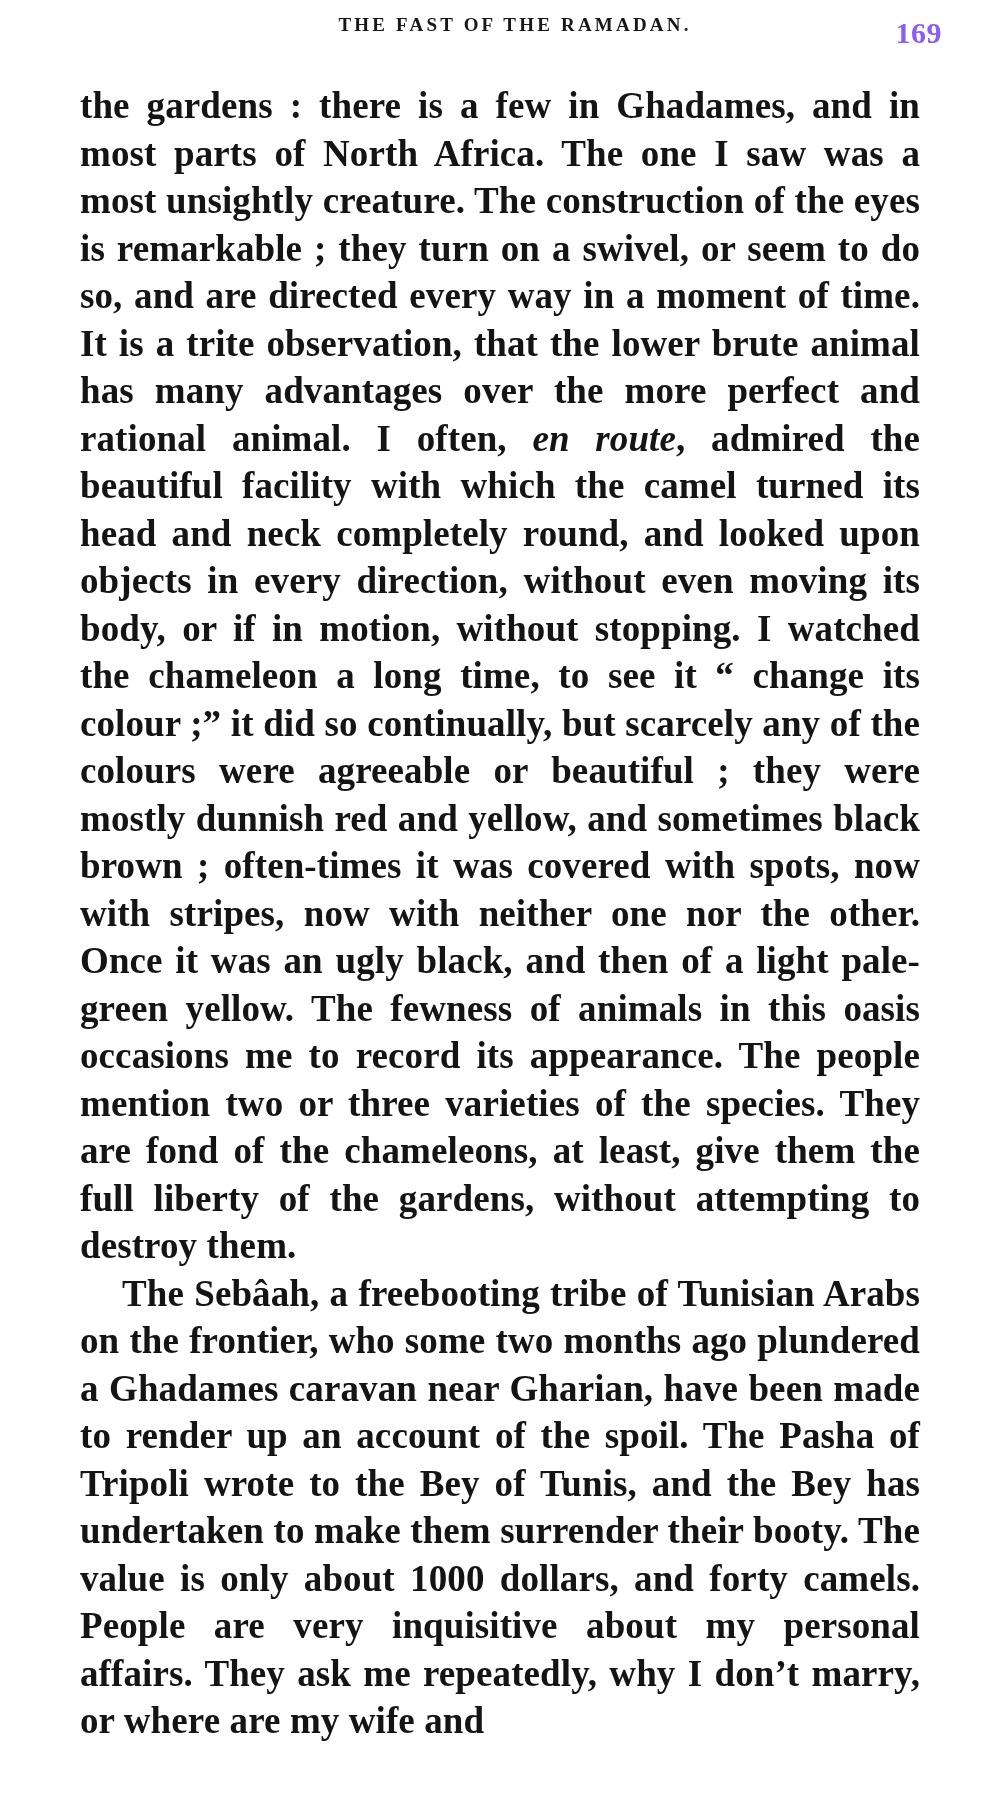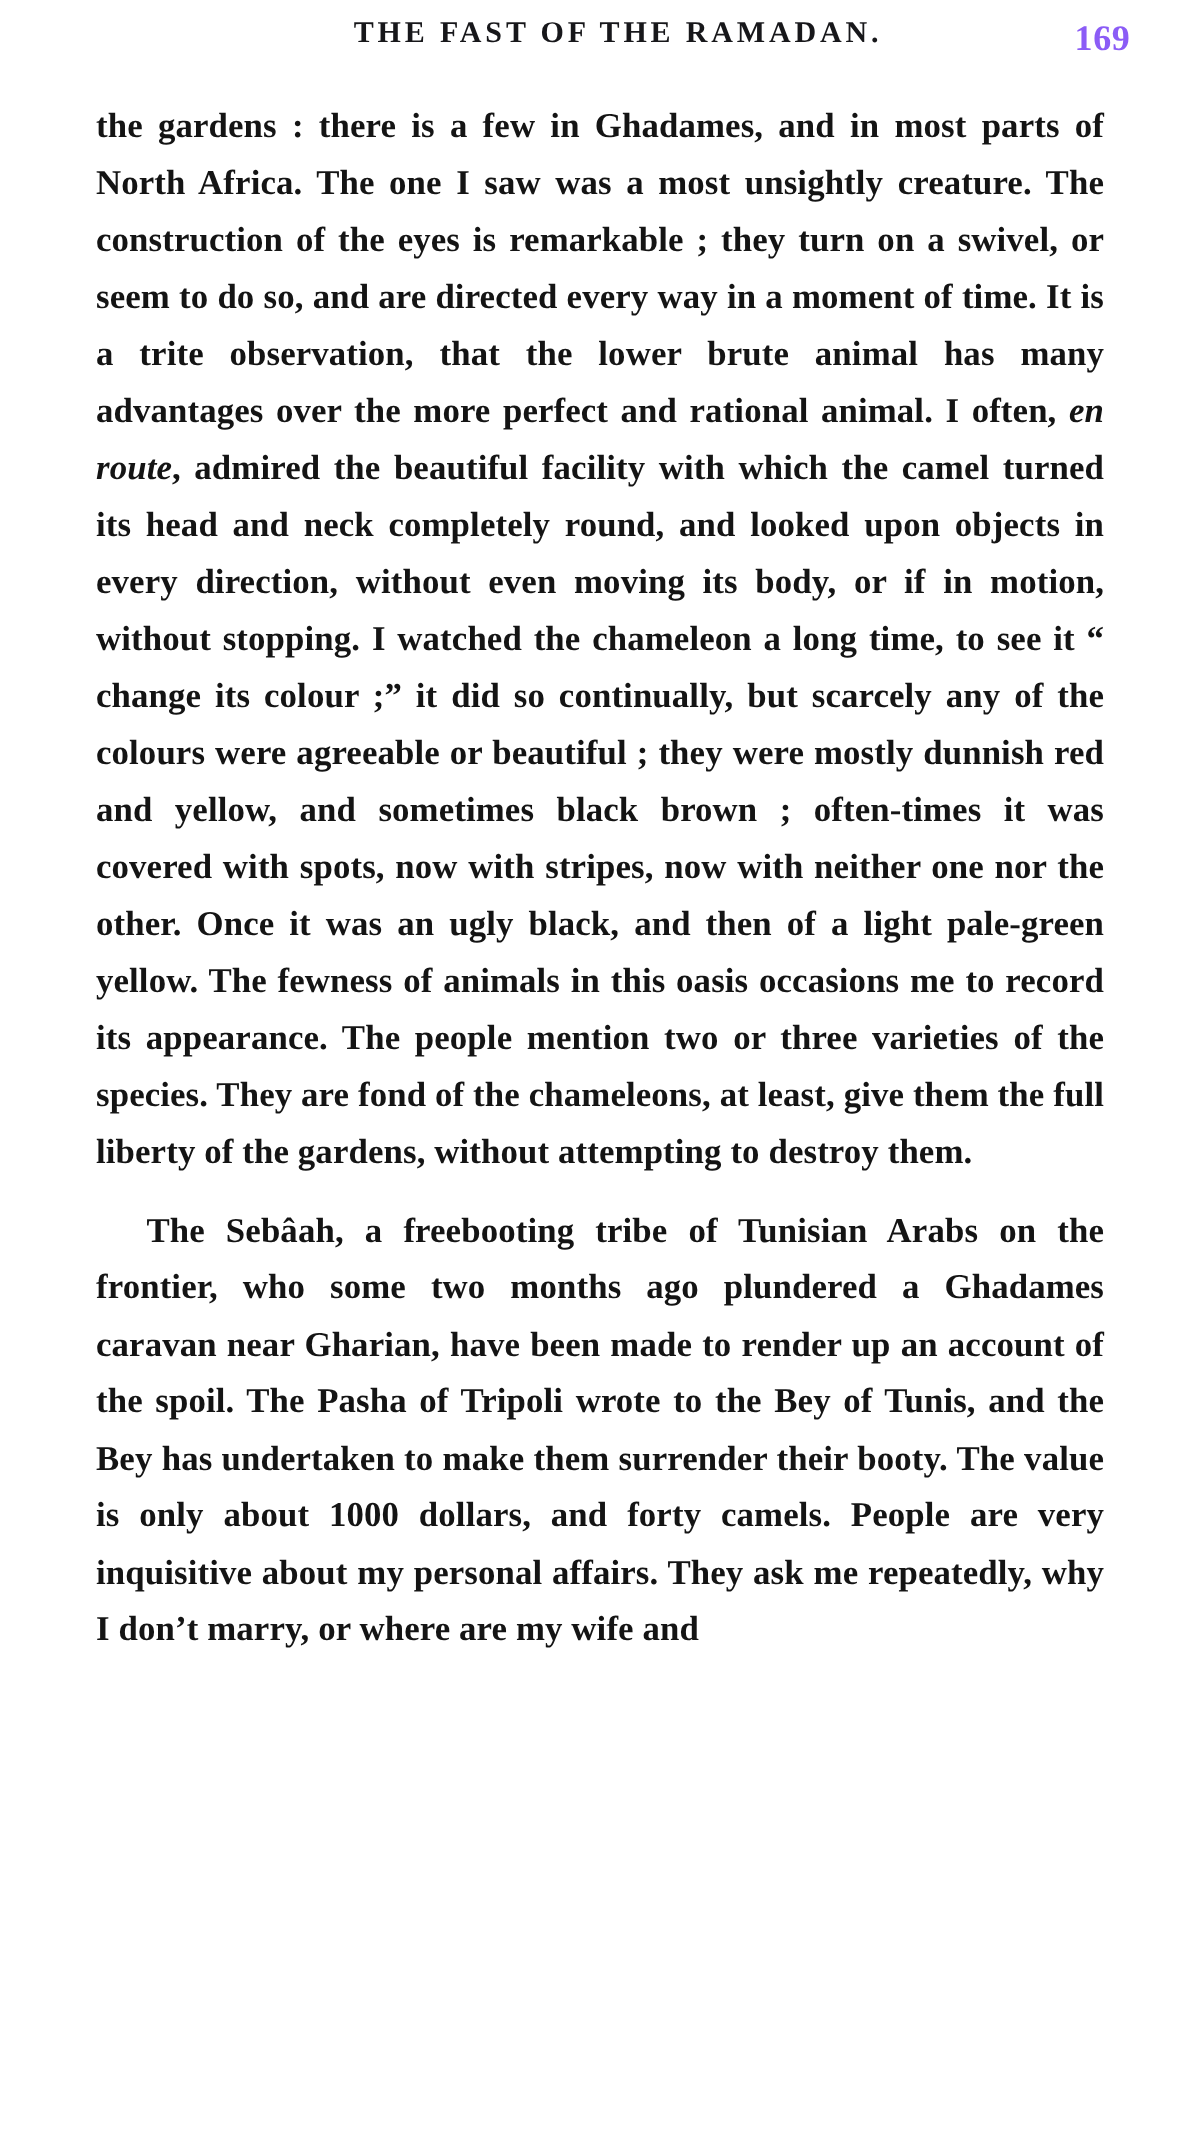--- a/index.html
+++ b/index.html
@@ -27,59 +27,59 @@
     position: relative;
     display: flex;
     align-items: baseline;
     justify-content: center;
     margin: 14px 0 0 0;
     padding: 0 30px 0 30px;
     height: 46px;
   }
   .running-head-title {
     font-family: "Liberation Serif", serif;
-    font-size: 25px;
+    font-size: 19px;
     letter-spacing: 3.2px;
     font-weight: 700;
     text-transform: uppercase;
     color: #17171a;
     white-space: nowrap;
     margin-left: 30px;
   }
   .page-number {
     position: absolute;
     right: 58px;
     top: 2px;
     font-family: "Liberation Serif", serif;
     font-size: 30px;
     font-weight: 700;
     color: #8b5cf6;
     letter-spacing: 0.5px;
   }
   .body-text {
     margin: 22px auto 0 auto;
     width: 840px;
-    font-size: 29px;
+    font-size: 37px;
     line-height: 47.5px;
     text-align: justify;
     text-justify: inter-word;
     color: #141414;
     font-weight: 600;
     letter-spacing: 0.1px;
     -webkit-font-smoothing: none;
   }
   .body-text p {
     margin: 0;
     padding: 0;
   }
   .body-text p.indent {
     text-indent: 42px;
   }
   .body-text p + p {
-    margin-top: 18px;
+    margin-top: 0px;
   }
   em {
     font-style: italic;
   }
   
   .body-text, .running-head-title, .page-number {
     text-rendering: optimizeLegibility;
   }
 </style>
 </head>

